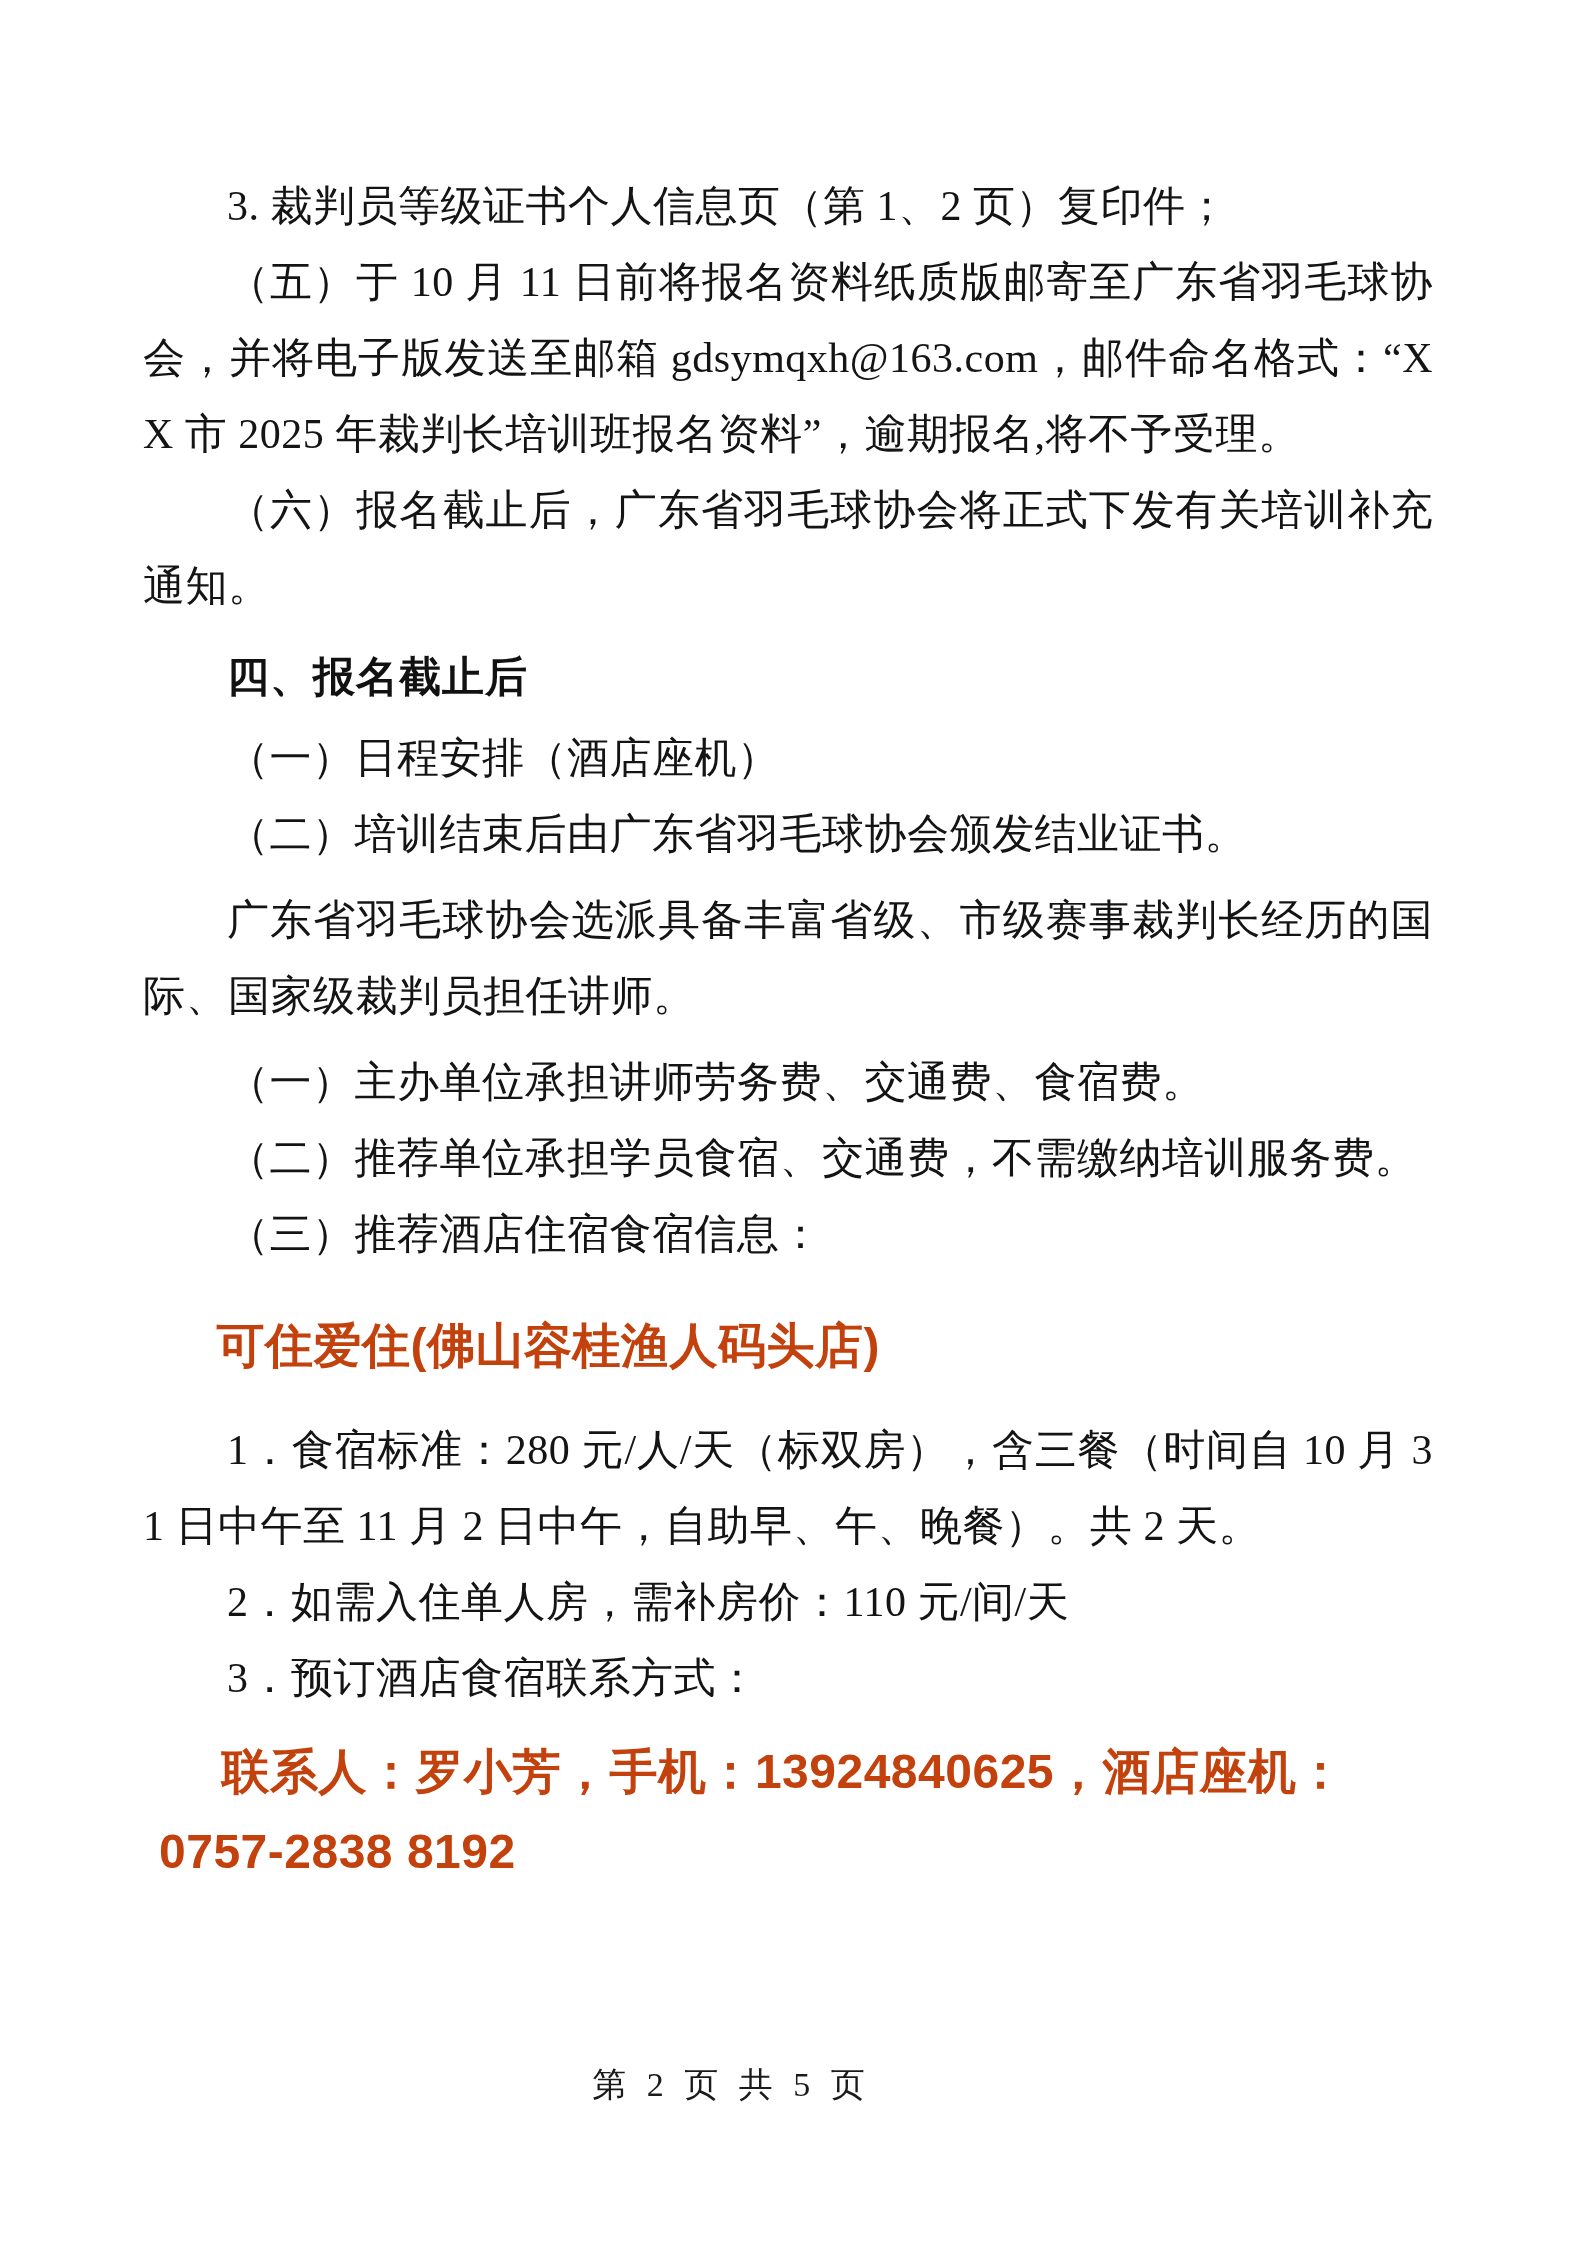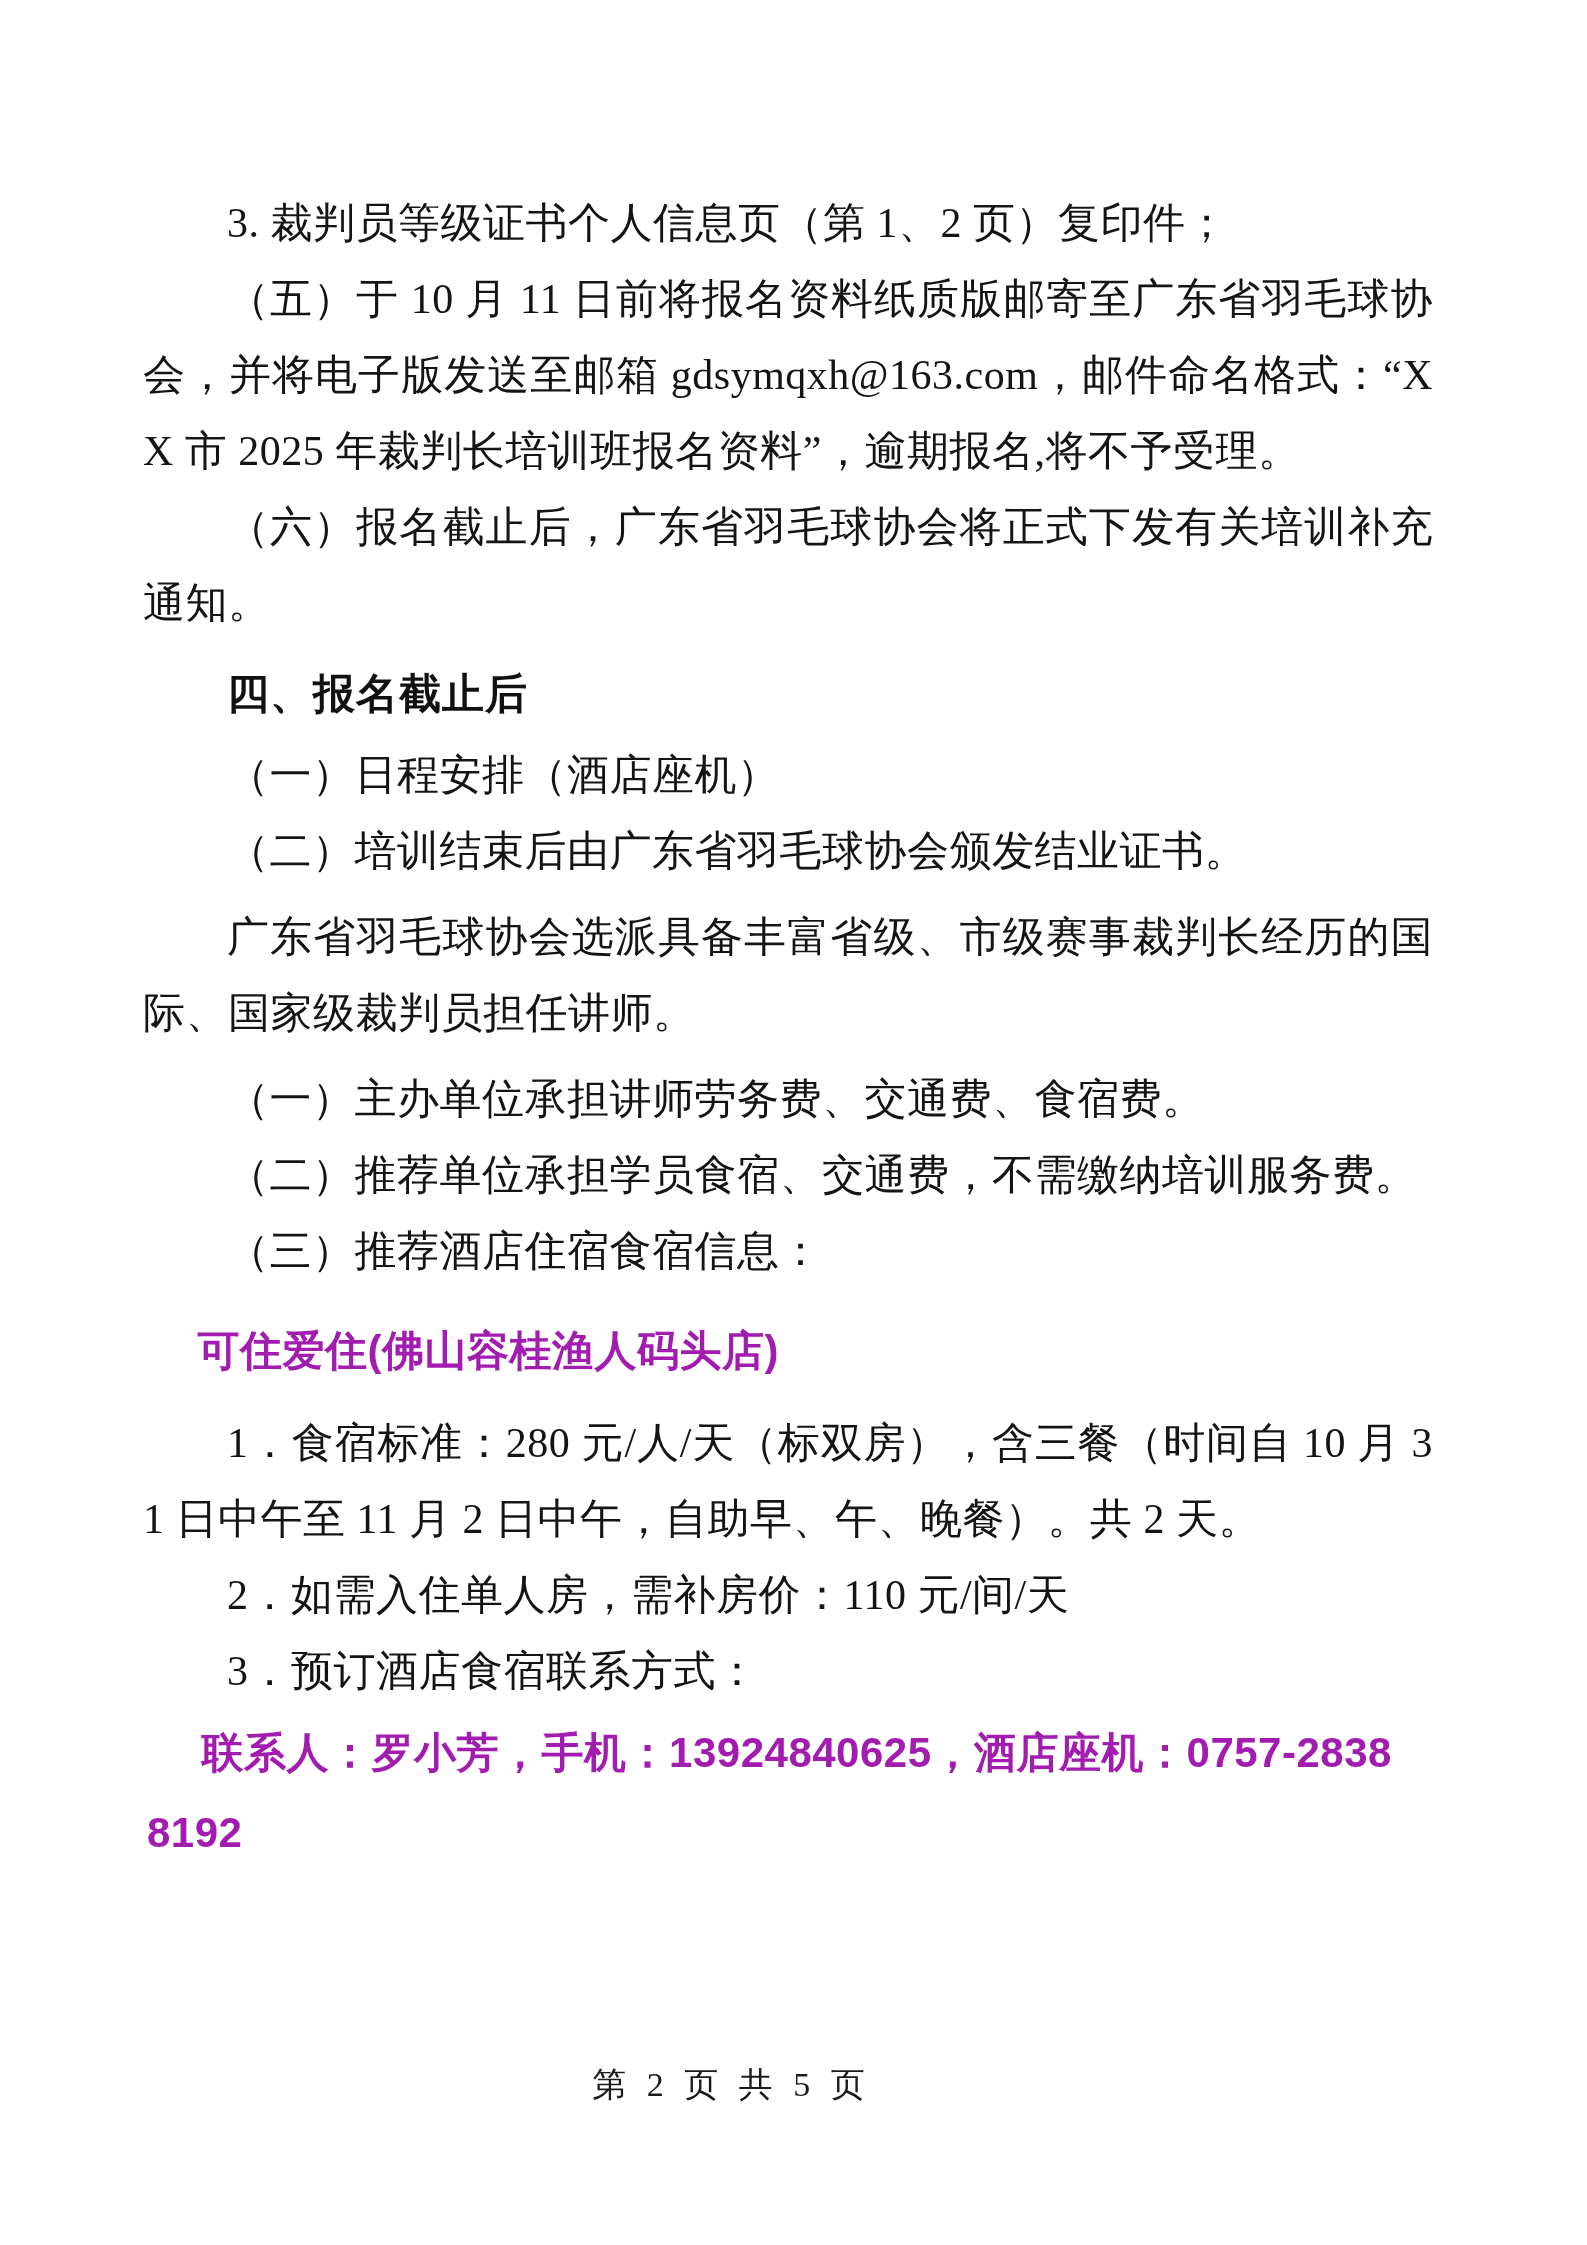--- a/index.html
+++ b/index.html
@@ -16,21 +16,21 @@
     width: 1587px;
     height: 2245px;
     background: #ffffff;
     margin: 0 auto;
     overflow: hidden;
     box-sizing: border-box;
   }
   .content {
     position: absolute;
     left: 143px;
-    top: 185px;
+    top: 168px;
     width: 1290px;
   }
   
   .para {
     font-size: 42px;
     line-height: 76px;
     letter-spacing: 0.5px;
     text-align: justify;
     text-justify: inter-character;
     margin: 0 0 0 0;
@@ -46,27 +46,27 @@
     line-height: 86px;
     font-weight: 700;
     text-indent: 2em;
     margin: 0;
     letter-spacing: 1px;
     color: #111111;
   }
   
   .bold-line {
     font-family: "Liberation Sans", "DejaVu Sans", sans-serif;
-    font-size: 42px;
+    font-size: 48px;
     line-height: 80px;
     font-weight: 700;
     text-indent: 1.2em;
-    margin: 4px;
+    margin: 16px;
     letter-spacing: 0.5px;
-    color: #a21caf;
+    color: #c2410c;
   }
   .bold-line.indent2 {
     text-indent: 1.3em;
   }
   .spacer-sm { height: 10px; }
   .spacer-md { height: 18px; }
   .footer {
     position: absolute;
     left: 0;
     top: 2060px;

